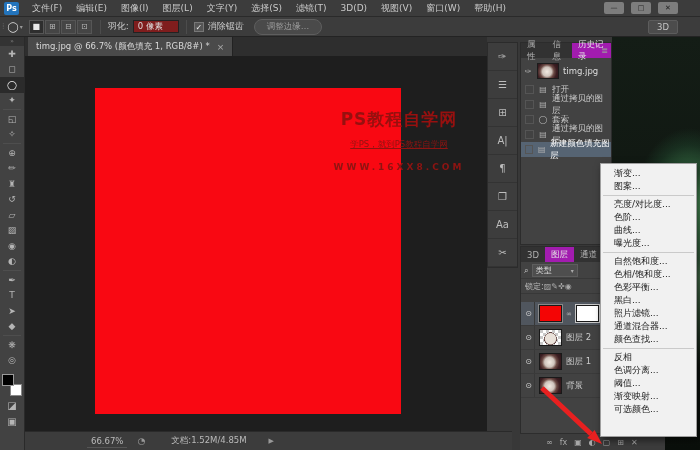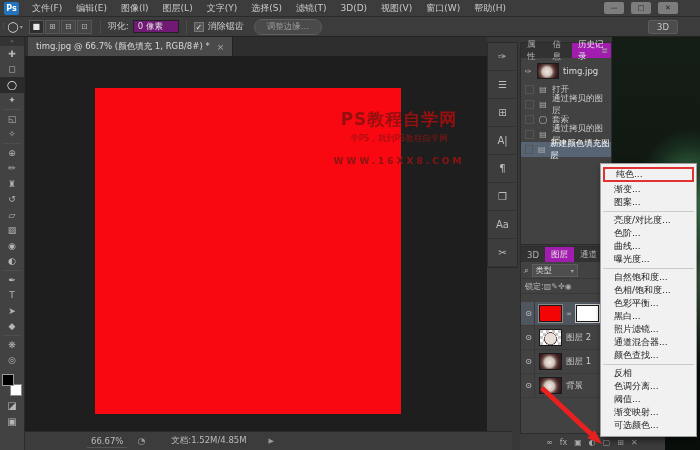--- a/index.html
+++ b/index.html
@@ -24,21 +24,21 @@
                 background:#3c3c3c; border-bottom:1px solid #232323;
                 display:flex; align-items:center; font-size:9px; }
   .grip { color:#5a5a5a; font-size:8px; letter-spacing:-1px; margin:0 4px 0 2px; }
   .opt-tool { font-size:10px; color:#ddd; margin-right:1px; }
   .opt-caret { font-size:6px; color:#999; margin-right:6px; }
   .mode-btn { width:15px; height:14px; border:1px solid #565656; background:#454545;
               color:#b5b5b5; font-size:8px; display:flex; align-items:center;
               justify-content:center; margin-right:1px; }
   .mode-btn.pressed { background:#2e2e2e; color:#e8e8e8; }
   .vsep { width:1px; height:14px; background:#2e2e2e; border-right:1px solid #4c4c4c; margin:0 7px; }
-  .feather-field { width:46px; height:13px; background:#701a75; border:1px solid #222;
+  .feather-field { width:46px; height:13px; background:#7f1d1d; border:1px solid #222;
                    color:#ddd; font-size:8.5px; display:flex; align-items:center;
                    padding-left:4px; margin-left:4px; }
   .chk { width:10px; height:10px; background:#555; border:1px solid #777; color:#eee;
          font-size:8px; line-height:9px; text-align:center; margin-right:4px; }
   .refine-btn { margin-left:10px; padding:1px 12px; border:1px solid #5e5e5e;
                 border-radius:8px; background:#4a4a4a; color:#9b9b9b; font-size:8.5px; }
   .ws-btn { position:absolute; left:648px; top:3px; width:30px; height:14px;
             background:#4c4c4c; border:1px solid #5c5c5c; color:#c5c5c5; font-size:8.5px;
             display:flex; align-items:center; justify-content:center; border-radius:2px; }
   
@@ -60,21 +60,21 @@
   .swatch-bg { position:absolute; right:0; bottom:0; width:12px; height:12px;
                background:#fff; border:1px solid #888; }
   .swatch-fg { position:absolute; left:0; top:0; width:12px; height:12px;
                background:#000; border:1px solid #9a9a9a; }
   .tool.small { font-size:10px; }
   
   .canvas { position:absolute; left:25px; top:56px; width:462px; height:375px; background:#1e1e1e; }
   .redsquare { position:absolute; left:70px; top:32px; width:306px; height:326px; }
   .watermark { position:absolute; left:195px; top:20px; width:218px; text-align:center; }
   .wm1 { font-size:17px; font-weight:bold; letter-spacing:1px; color:#97100f; }
-  .wm2 { font-size:8.5px; color:#8d1412; margin-top:2px; }
+  .wm2 { font-size:8.5px; color:#8d1412; margin-top:8px;text-decoration:underline; }
   .wm3 { font-size:9px; font-weight:bold; letter-spacing:3px; color:#8d1412; margin-top:11px; }
   
   .statusbar { position:absolute; left:25px; top:431px; width:487px; height:19px;
                background:#3c3c3c; border-top:1px solid #2a2a2a; display:flex;
                align-items:center; font-size:8.5px; color:#bbb; }
   .zoomfield { margin-left:62px; padding:1px 4px; border-bottom:1px solid #555; }
   .clockicon { margin-left:10px; color:#999; font-size:9px; }
   .docinfo { margin-left:26px; }
   .statarrow { margin-left:22px; font-size:7px; color:#999; }
   
@@ -354,21 +354,20 @@
     <span>∞</span>
     <span>fx</span>
     <span>▣</span>
     <span>◐</span>
     <span>▢</span>
     <span>⊞</span>
     <span>✕</span>
   </div>
 
   <div class="cmenu">
-    <div class="cm-item hl">纯色...</div>
     <div class="cm-item">渐变...</div>
     <div class="cm-item">图案...</div>
     <div class="cm-sep"></div>
     <div class="cm-item">亮度/对比度...</div>
     <div class="cm-item">色阶...</div>
     <div class="cm-item">曲线...</div>
     <div class="cm-item">曝光度...</div>
     <div class="cm-sep"></div>
     <div class="cm-item">自然饱和度...</div>
     <div class="cm-item">色相/饱和度...</div>

